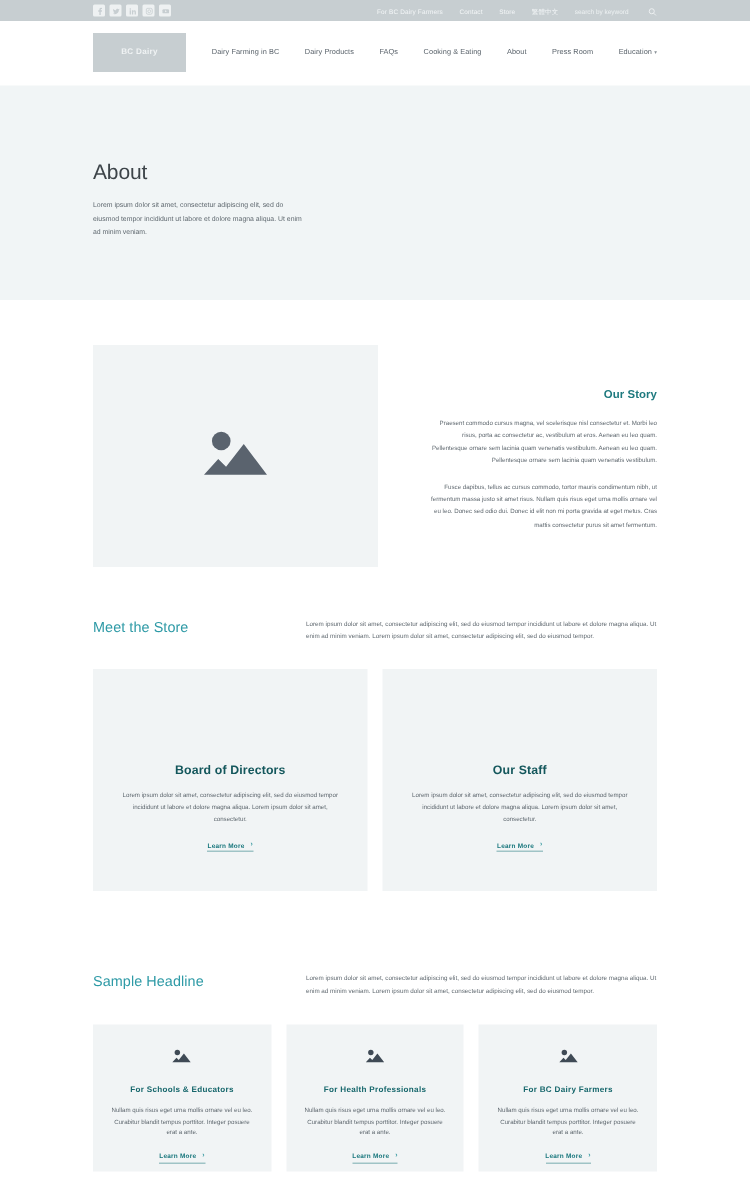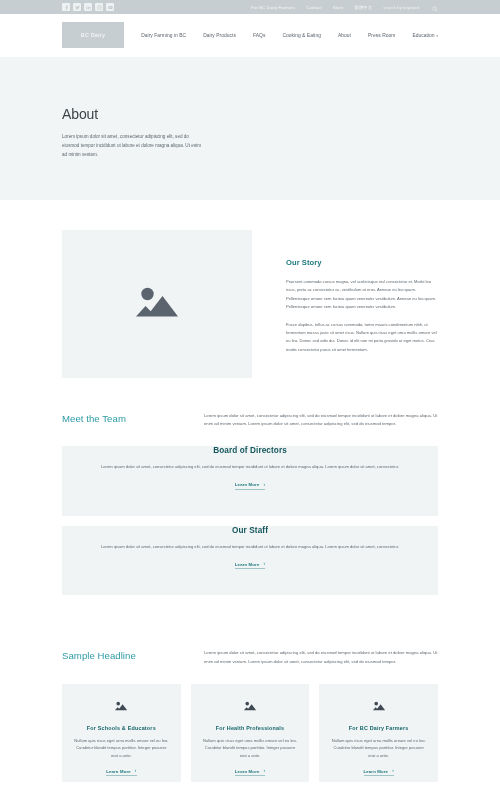--- a/index.html
+++ b/index.html
@@ -133,20 +133,21 @@
     background: #f1f4f5;
     display: flex;
     align-items: center;
     justify-content: center;
     flex-shrink: 0;
   }
   .ph-icon { display: block; }
   .story-body {
     padding: 28px 0 0 34px;
     flex: 1;
+    text-align: right;
   }
   .story-title {
     font-size: 7.6px;
     font-weight: bold;
     color: #1f7a7f;
     margin-bottom: 11px;
     letter-spacing: .05px;
   }
   .story-p {
     font-size: 4.1px;
@@ -176,21 +177,20 @@
     line-height: 1.95;
     color: #5f686f;
     flex: 1;
   }
 
   
   .team-row {
     display: flex;
     gap: 10px;
     padding: 18px 62px 0;
-    flex-direction: column;
   }
   .team-card {
     flex: 1;
     background: #f1f4f5;
     height: 148px;
     display: flex;
     flex-direction: column;
     align-items: center;
     justify-content: flex-end;
     padding: 0 16px 26px;
@@ -339,21 +339,21 @@
   </div>
   <div class="story-body">
     <h2 class="story-title">Our Story</h2>
     <p class="story-p">Praesent commodo cursus magna, vel scelerisque nisl consectetur et. Morbi leo risus, porta ac consectetur ac, vestibulum at eros. Aenean eu leo quam. Pellentesque ornare sem lacinia quam venenatis vestibulum. Aenean eu leo quam. Pellentesque ornare sem lacinia quam venenatis vestibulum.</p>
     <p class="story-p">Fusce dapibus, tellus ac cursus commodo, tortor mauris condimentum nibh, ut fermentum massa justo sit amet risus. Nullam quis risus eget urna mollis ornare vel eu leo. Donec sed odio dui. Donec id elit non mi porta gravida at eget metus. Cras mattis consectetur purus sit amet fermentum.</p>
   </div>
 </section>
 
 <section style="padding-top:34px;">
   <div class="sec-intro">
-    <h2 class="sec-heading">Meet the Team</h2>
+    <h2 class="sec-heading">Meet the Store</h2>
     <p class="sec-copy">Lorem ipsum dolor sit amet, consectetur adipiscing elit, sed do eiusmod tempor incididunt ut labore et dolore magna aliqua. Ut enim ad minim veniam. Lorem ipsum dolor sit amet, consectetur adipiscing elit, sed do eiusmod tempor.</p>
   </div>
 
   <div class="team-row">
     <div class="team-card">
       <h3 class="team-title">Board of Directors</h3>
       <p class="team-copy">Lorem ipsum dolor sit amet, consectetur adipiscing elit, sed do eiusmod tempor incididunt ut labore et dolore magna aliqua. Lorem ipsum dolor sit amet, consectetur.</p>
       <span class="learn">
         <span>Learn More</span>
         <span class="arrow">›</span>

